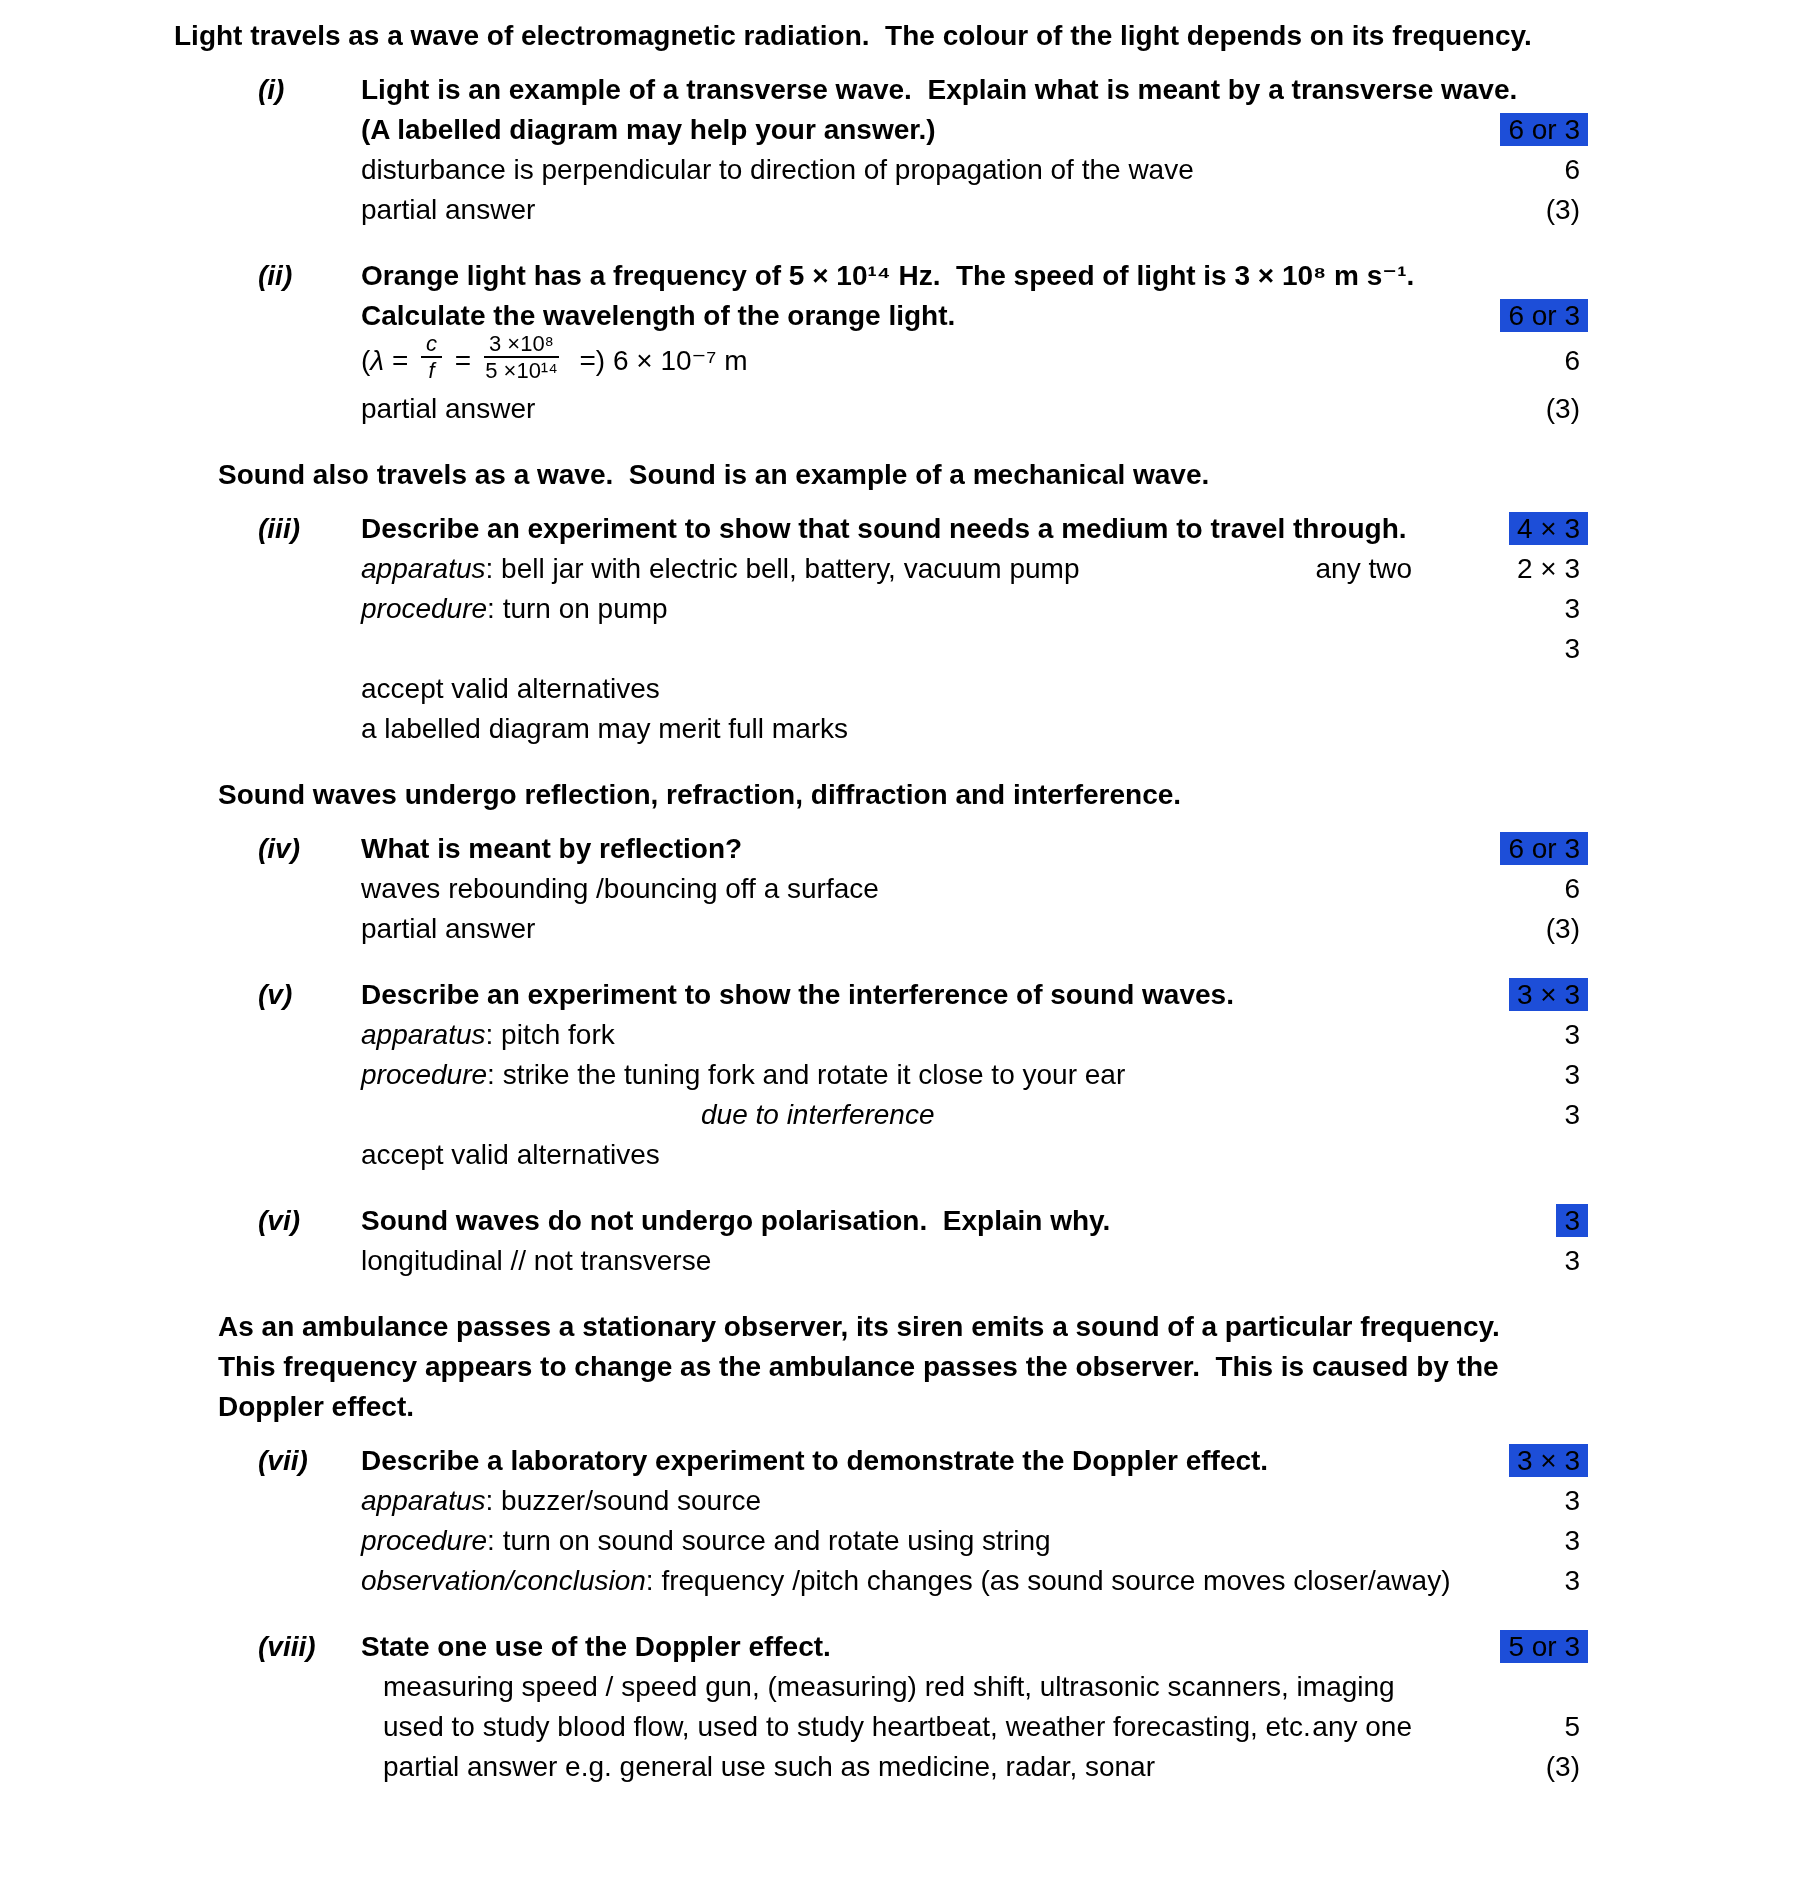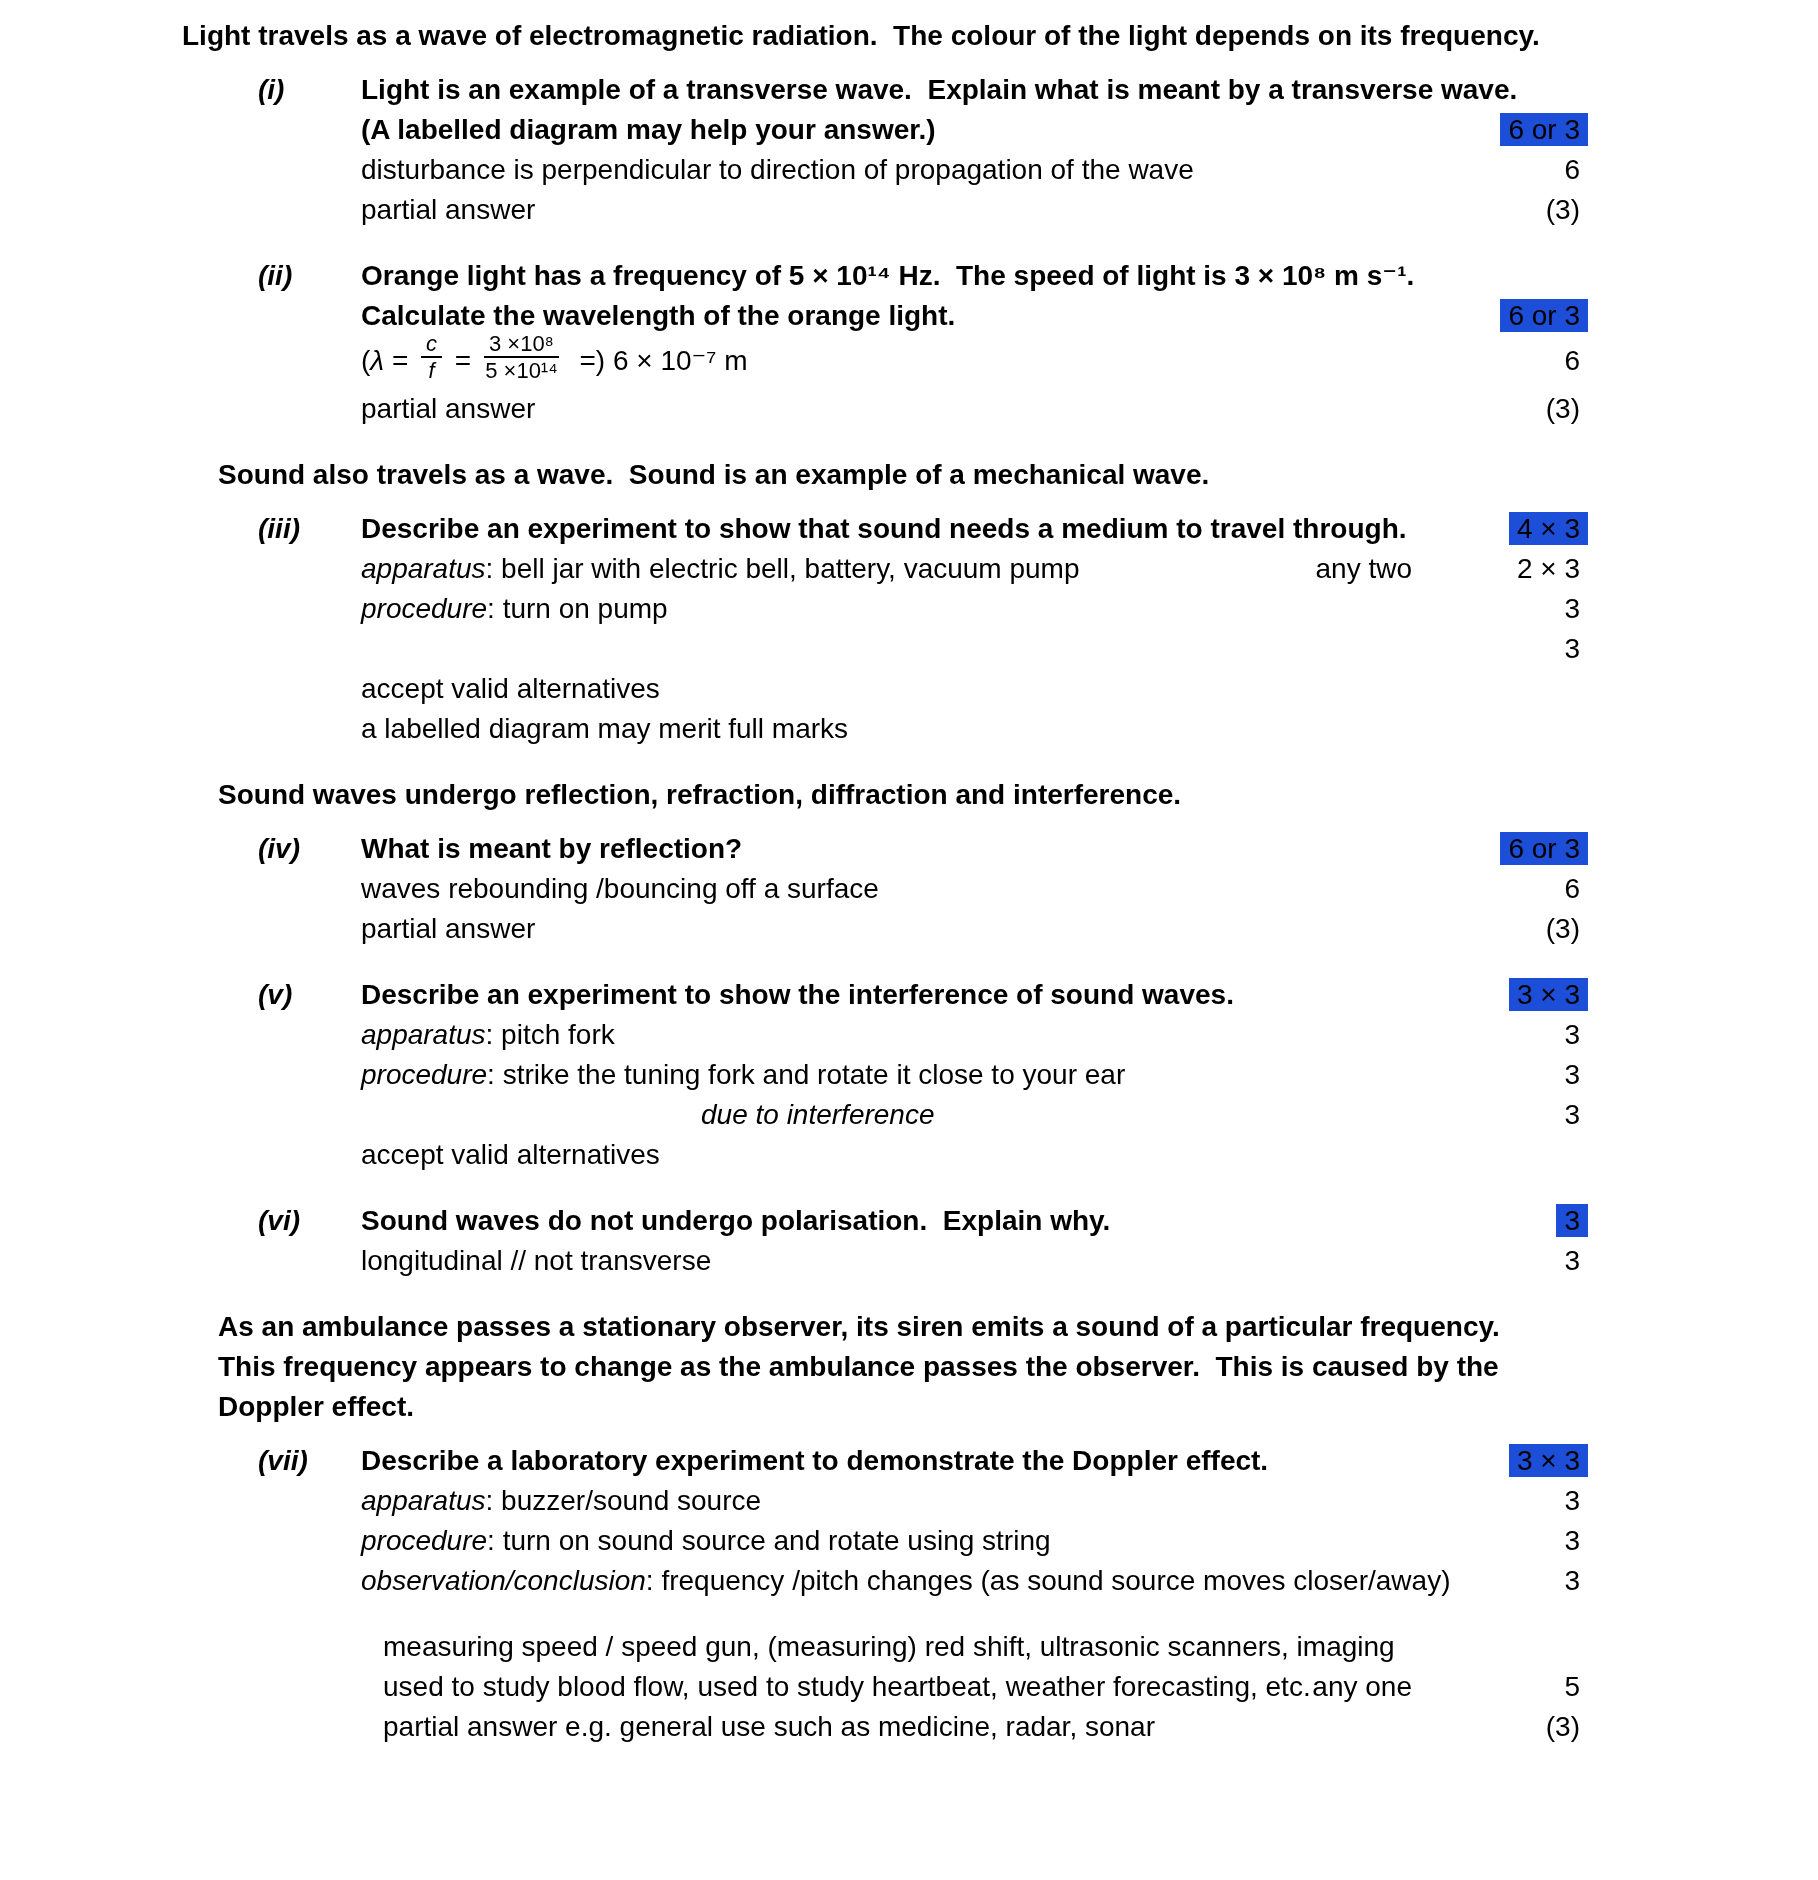--- a/index.html
+++ b/index.html
@@ -4,21 +4,21 @@
 <style>
   html,body{margin:0;padding:0;}
   body{
     width:1818px;height:1880px;background:#ffffff;color:#000000;
     font-family:"Liberation Sans","DejaVu Sans",sans-serif;
     font-size:28px;overflow:hidden;
   }
   #doc{padding:16px 238px 0 170px;}
   .blk{margin-bottom:26px;}
   .heading{font-weight:bold;margin-bottom:14px;}
-  .lv0{margin-left:12px;}
+  .lv0{margin-left:4px;}
   .lv1{margin-left:48px;}
   .hline{white-space:pre;line-height:40px;}
   .item{margin-left:88px;margin-bottom:26px;}
   .row{display:flex;align-items:baseline;line-height:40px;}
   .lbl{flex:0 0 84px;font-weight:bold;font-style:italic;white-space:pre;}
   .content{white-space:pre;margin-left:19px;}
   .ind-lg{padding-left:340px;font-style:italic;}
   .ind-sm{padding-left:22px;}
   .push{margin-left:auto;}
   .mid{margin-right:48px;white-space:pre;}
@@ -193,20 +193,25 @@
         <span class="marks push"><span class="plain">3</span></span>
       </div>
       <div class="row">
         <span class="lbl"></span>
         <span class="content"><span class="it">observation/conclusion</span><span>: frequency /pitch changes (as sound source moves closer/away)</span></span>
         <span class="marks push"><span class="plain">3</span></span>
       </div>
     </div>
     <div class="blk item">
       <div class="row">
+        <span class="lbl">(viii)</span>
+        <span class="content"><span class="b ">State one use of the Doppler effect.</span></span>
+        <span class="marks push"><span class="hl">5 or 3</span></span>
+      </div>
+      <div class="row">
         <span class="lbl"></span>
         <span class="content ind-sm"><span>measuring speed / speed gun, (measuring) red shift, ultrasonic scanners, imaging</span></span>
       </div>
       <div class="row">
         <span class="lbl"></span>
         <span class="content ind-sm"><span>used to study blood flow, used to study heartbeat, weather forecasting, etc.</span></span>
         <span class="mid push">any one</span>
         <span class="marks"><span class="plain">5</span></span>
       </div>
       <div class="row">

